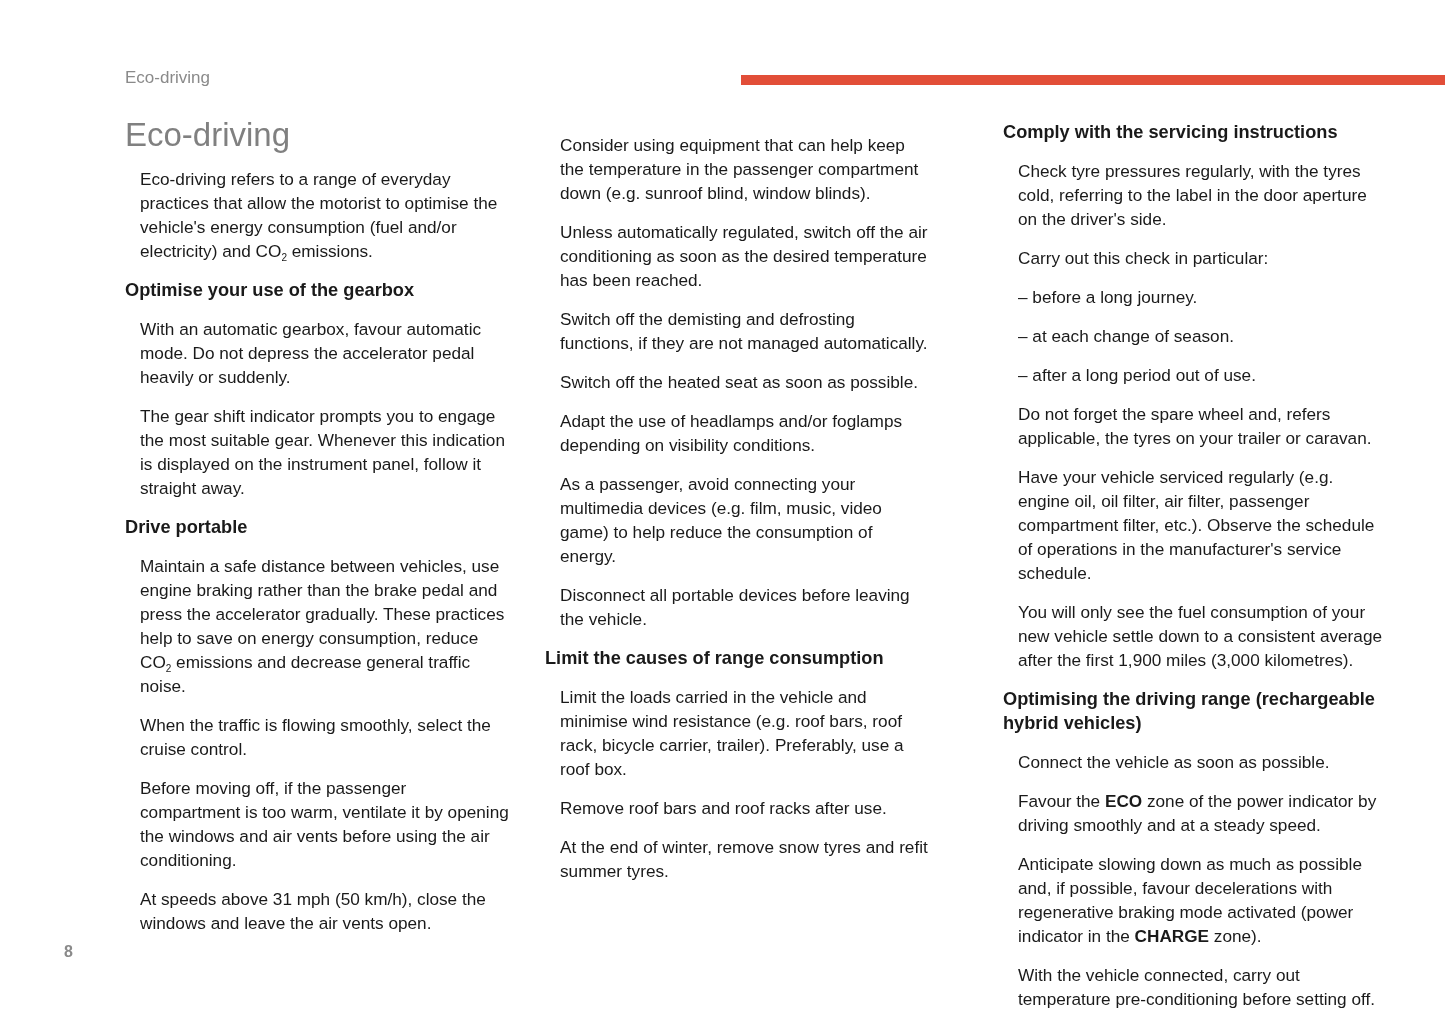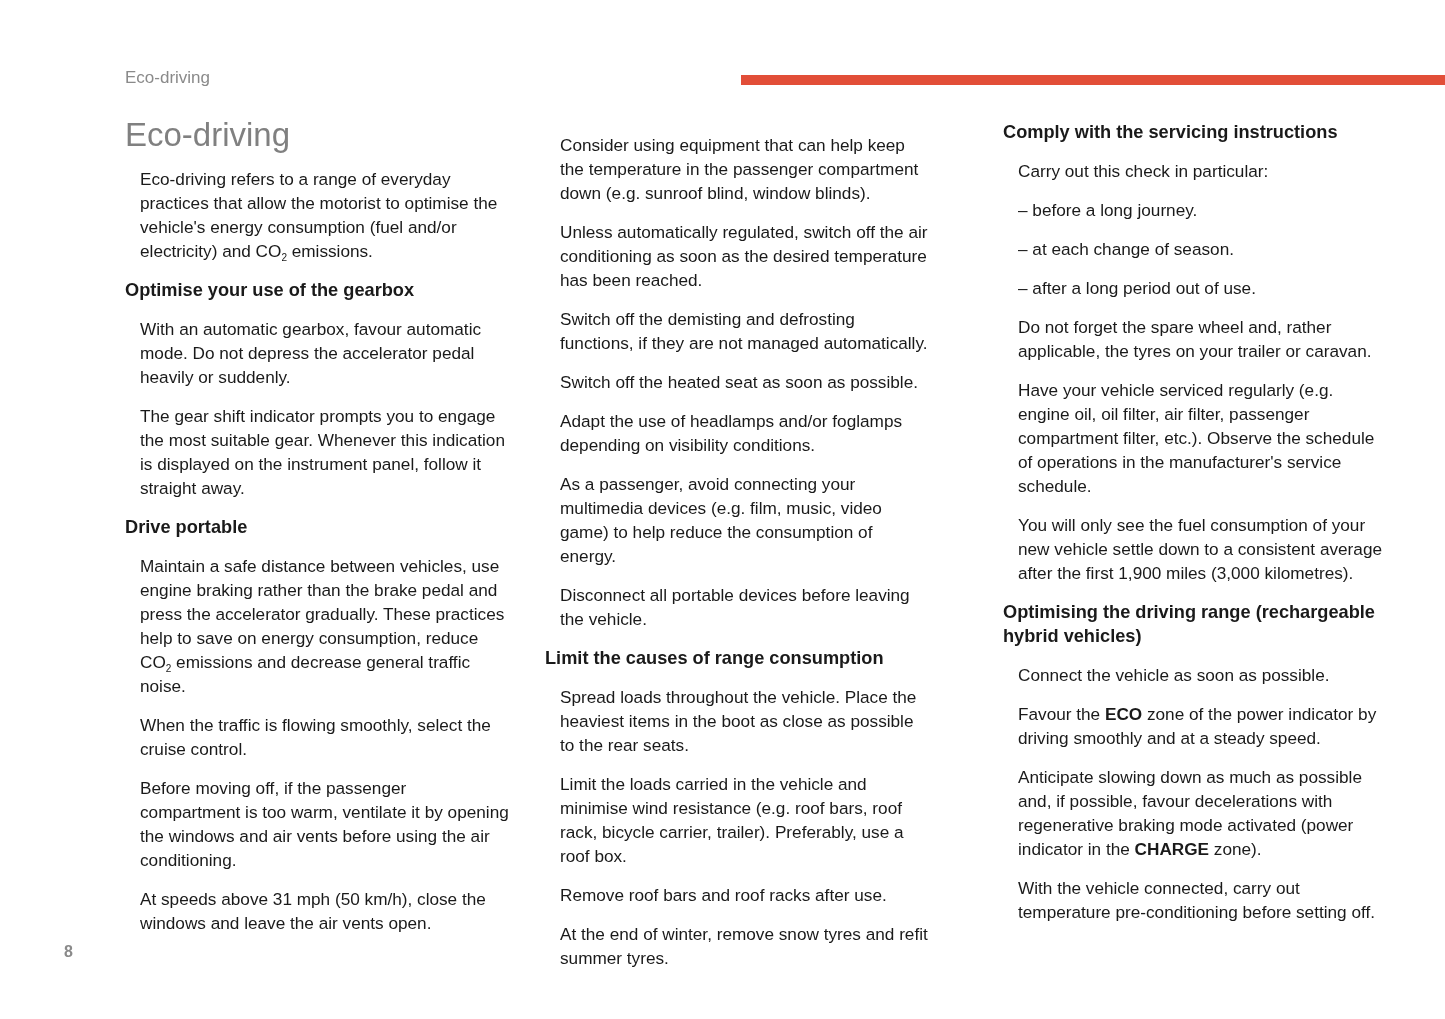--- a/index.html
+++ b/index.html
@@ -40,33 +40,33 @@
 
 <div class="col col2">
   <p>Consider using equipment that can help keep the temperature in the passenger compartment down (e.g. sunroof blind, window blinds).</p>
   <p>Unless automatically regulated, switch off the air conditioning as soon as the desired temperature has been reached.</p>
   <p>Switch off the demisting and defrosting functions, if they are not managed automatically.</p>
   <p>Switch off the heated seat as soon as possible.</p>
   <p>Adapt the use of headlamps and/or foglamps depending on visibility conditions.</p>
   <p>As a passenger, avoid connecting your multimedia devices (e.g. film, music, video game) to help reduce the consumption of energy.</p>
   <p>Disconnect all portable devices before leaving the vehicle.</p>
   <h3>Limit the causes of range consumption</h3>
-  <p>Spread loads throughout the vehicle. Place the heaviest items in the boot as close as possible to the rear seats.</p>
   <p>Limit the loads carried in the vehicle and minimise wind resistance (e.g. roof bars, roof rack, bicycle carrier, trailer). Preferably, use a roof box.</p>
   <p>Remove roof bars and roof racks after use.</p>
   <p>At the end of winter, remove snow tyres and refit summer tyres.</p>
 </div>
 
 <div class="col col3">
   <h3>Comply with the servicing instructions</h3>
+  <p>Check tyre pressures regularly, with the tyres cold, referring to the label in the door aperture on the driver's side.</p>
   <p>Carry out this check in particular:</p>
   <p class="dash">–  before a long journey.</p>
   <p class="dash">–  at each change of season.</p>
   <p class="dash">–  after a long period out of use.</p>
-  <p>Do not forget the spare wheel and, rather applicable, the tyres on your trailer or caravan.</p>
+  <p>Do not forget the spare wheel and, refers applicable, the tyres on your trailer or caravan.</p>
   <p>Have your vehicle serviced regularly (e.g. engine oil, oil filter, air filter, passenger compartment filter, etc.). Observe the schedule of operations in the manufacturer's service schedule.</p>
   <p>You will only see the fuel consumption of your new vehicle settle down to a consistent average after the first 1,900 miles (3,000 kilometres).</p>
   <h3>Optimising the driving range (rechargeable hybrid vehicles)</h3>
   <p>Connect the vehicle as soon as possible.</p>
   <p><span>Favour the </span><b>ECO</b><span> zone of the power indicator by driving smoothly and at a steady speed.</span></p>
   <p><span>Anticipate slowing down as much as possible and, if possible, favour decelerations with regenerative braking mode activated (power indicator in the </span><b>CHARGE</b><span> zone).</span></p>
   <p>With the vehicle connected, carry out temperature pre-conditioning before setting off.</p>
 </div>
 
 </body></html>

